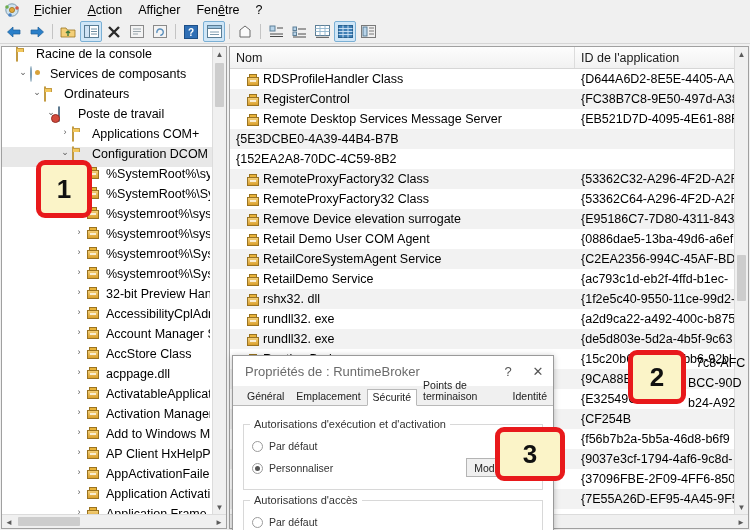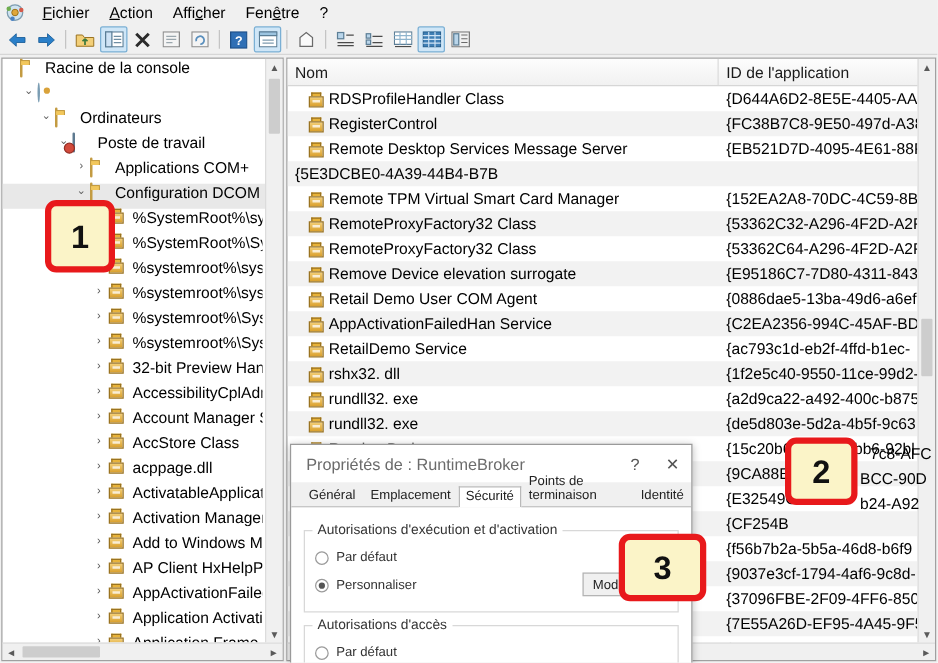--- a/index.html
+++ b/index.html
@@ -275,20 +275,21 @@
         <div class="tnode">
           <span style="width:0px;min-width:0px"></span>
           <span class="twist"></span>
           <span class="ticon"><span class="ic-folder"></span></span>
           <span class="tlabel">Racine de la console</span>
         </div>
         <div class="tnode">
           <span style="width:14px;min-width:14px"></span>
           <span class="twist">⌄</span>
           <span class="ticon"><span class="ic-svc"></span></span>
+          <span class="tlabel">Services de composants</span>
         </div>
         <div class="tnode">
           <span style="width:28px;min-width:28px"></span>
           <span class="twist">⌄</span>
           <span class="ticon"><span class="ic-folder"></span></span>
           <span class="tlabel">Ordinateurs</span>
         </div>
         <div class="tnode">
           <span style="width:42px;min-width:42px"></span>
           <span class="twist">⌄</span>
@@ -464,28 +465,20 @@
               <span class="slot"></span>
             </span>
             <span>Remote Desktop Services Message Server</span>
           </span>
           <span class="cappid">{EB521D7D-4095-4E61-88F</span>
         </div>
         <div class="lrow alt">
           <span class="cappid">{5E3DCBE0-4A39-44B4-B7B</span>
         </div>
         <div class="lrow">
-          <span class="cname">
-            <span class="ic-app">
-              <span class="cap"></span>
-              <span class="body"></span>
-              <span class="slot"></span>
-            </span>
-            <span>Remote TPM Virtual Smart Card Manager</span>
-          </span>
           <span class="cappid">{152EA2A8-70DC-4C59-8B2</span>
         </div>
         <div class="lrow alt">
           <span class="cname">
             <span class="ic-app">
               <span class="cap"></span>
               <span class="body"></span>
               <span class="slot"></span>
             </span>
             <span>RemoteProxyFactory32 Class</span>
@@ -525,21 +518,21 @@
           </span>
           <span class="cappid">{0886dae5-13ba-49d6-a6ef</span>
         </div>
         <div class="lrow alt">
           <span class="cname">
             <span class="ic-app">
               <span class="cap"></span>
               <span class="body"></span>
               <span class="slot"></span>
             </span>
-            <span>AppActivationFailedHan Service</span>
+            <span>RetailCoreSystemAgent Service</span>
           </span>
           <span class="cappid">{C2EA2356-994C-45AF-BDA</span>
         </div>
         <div class="lrow">
           <span class="cname">
             <span class="ic-app">
               <span class="cap"></span>
               <span class="body"></span>
               <span class="slot"></span>
             </span>

